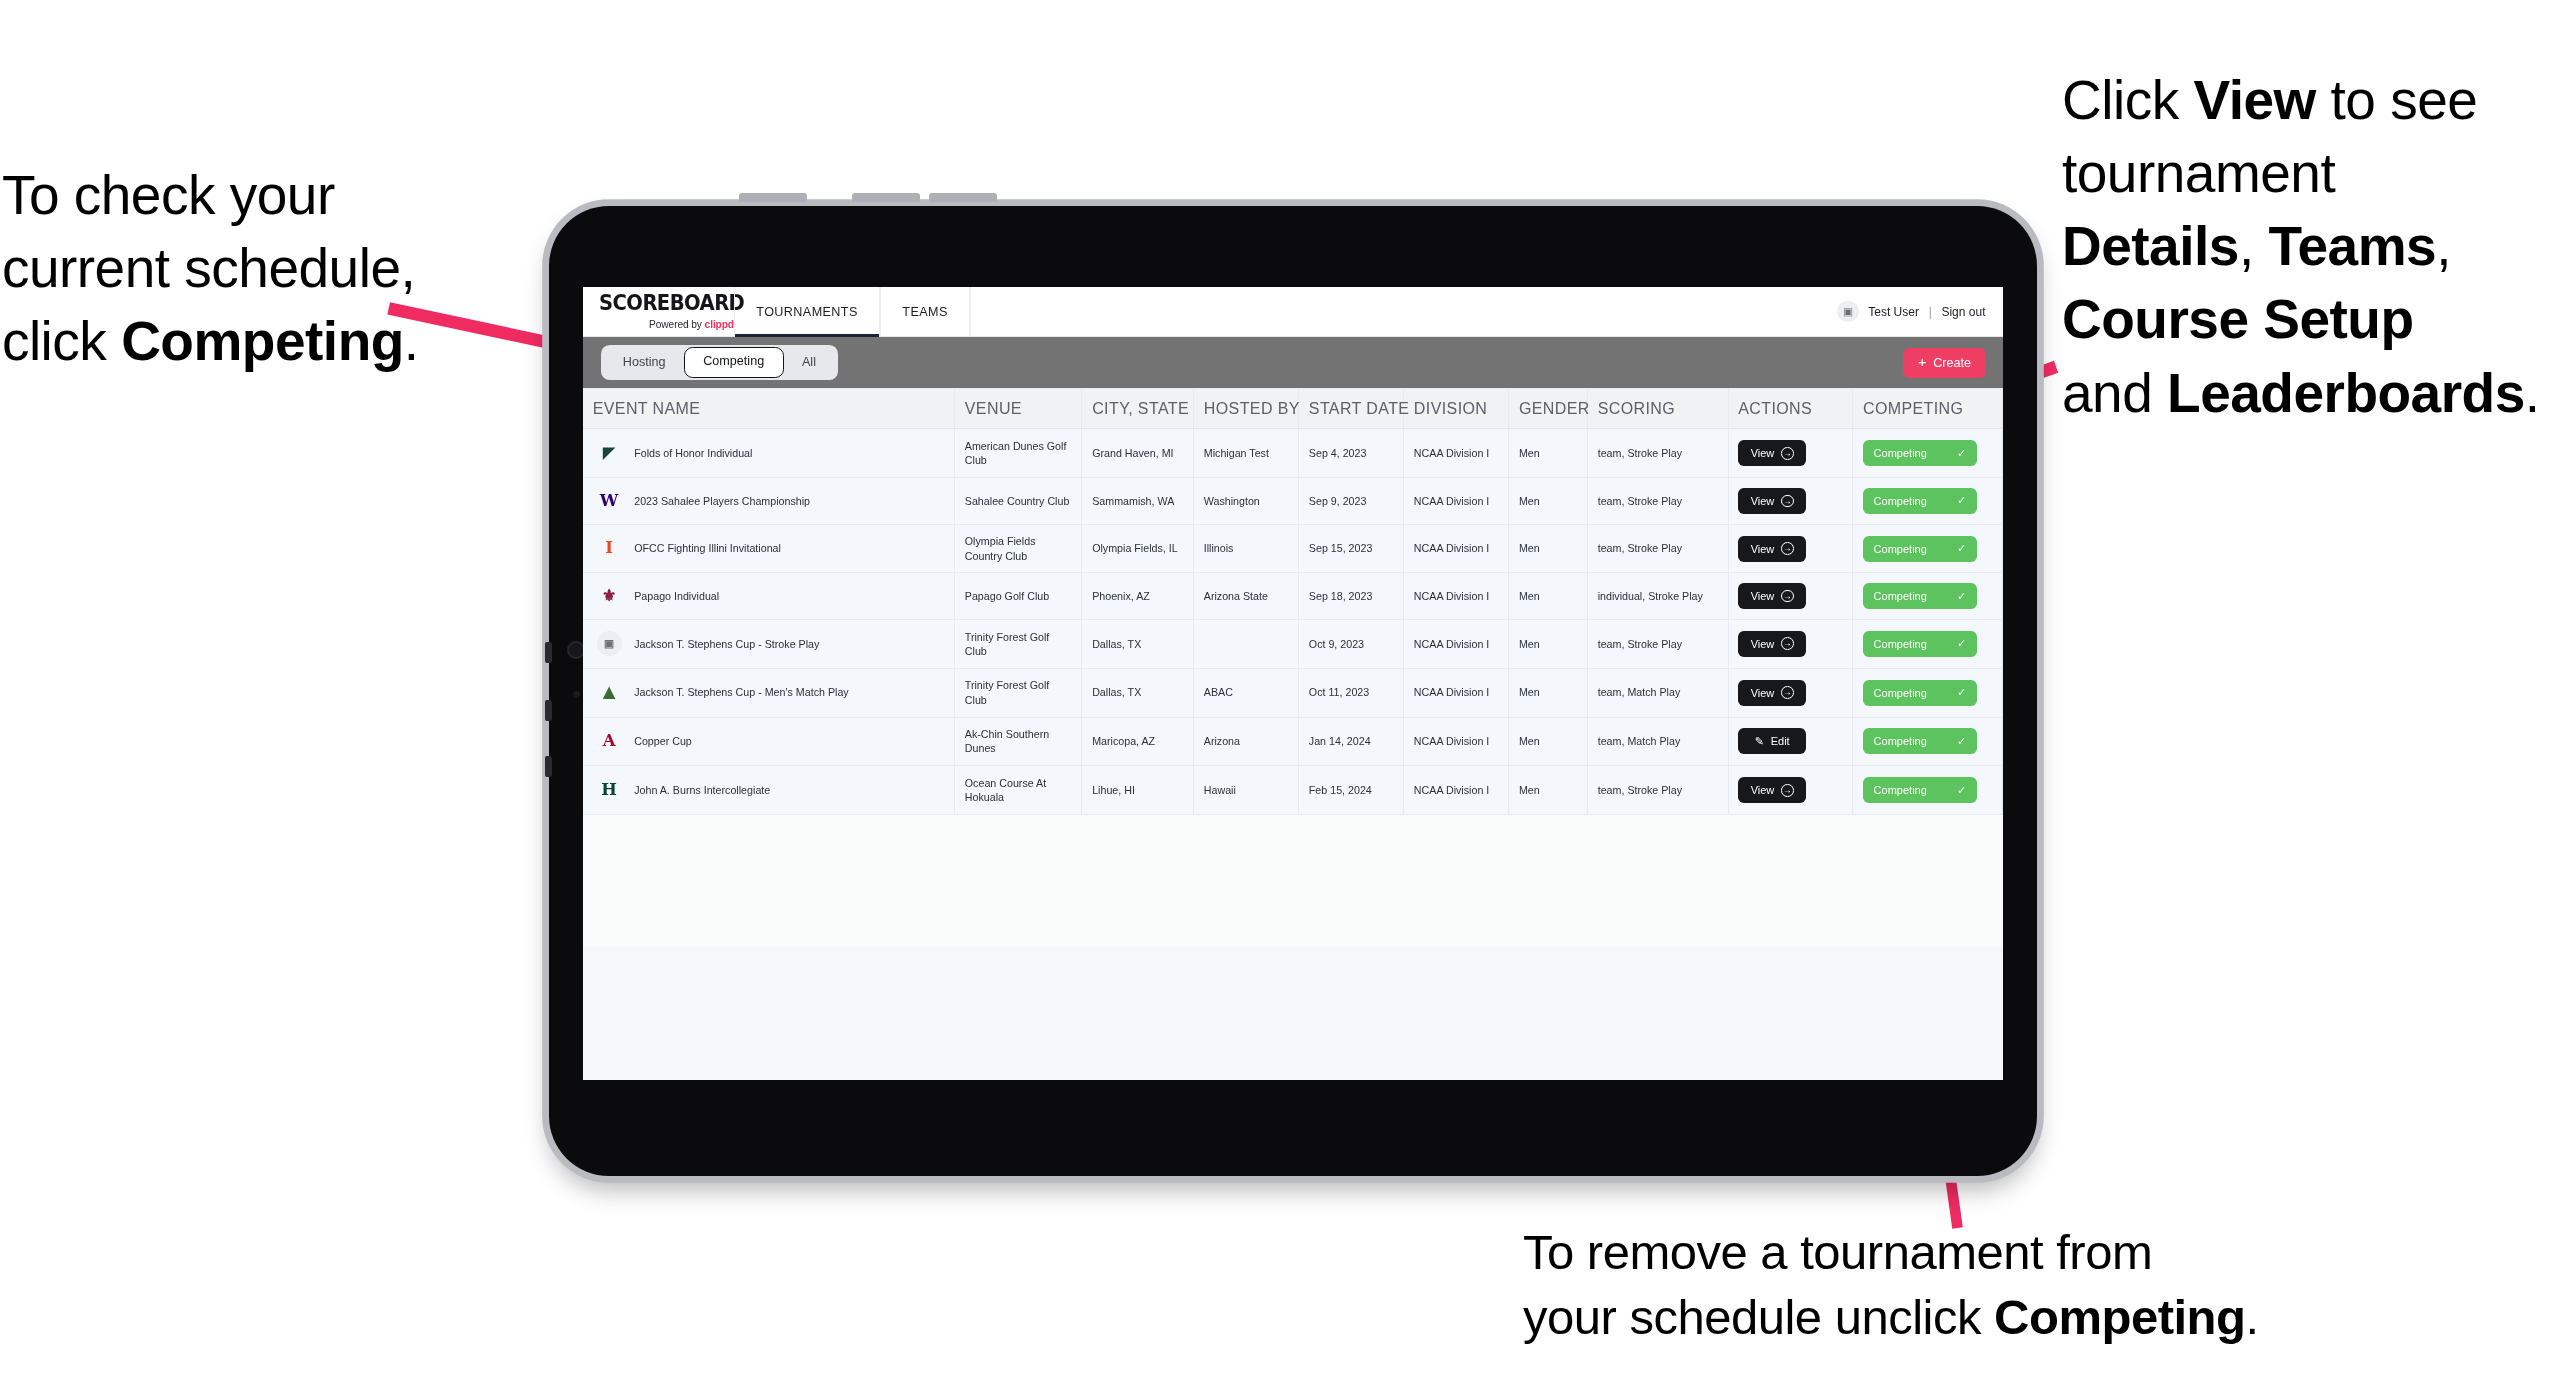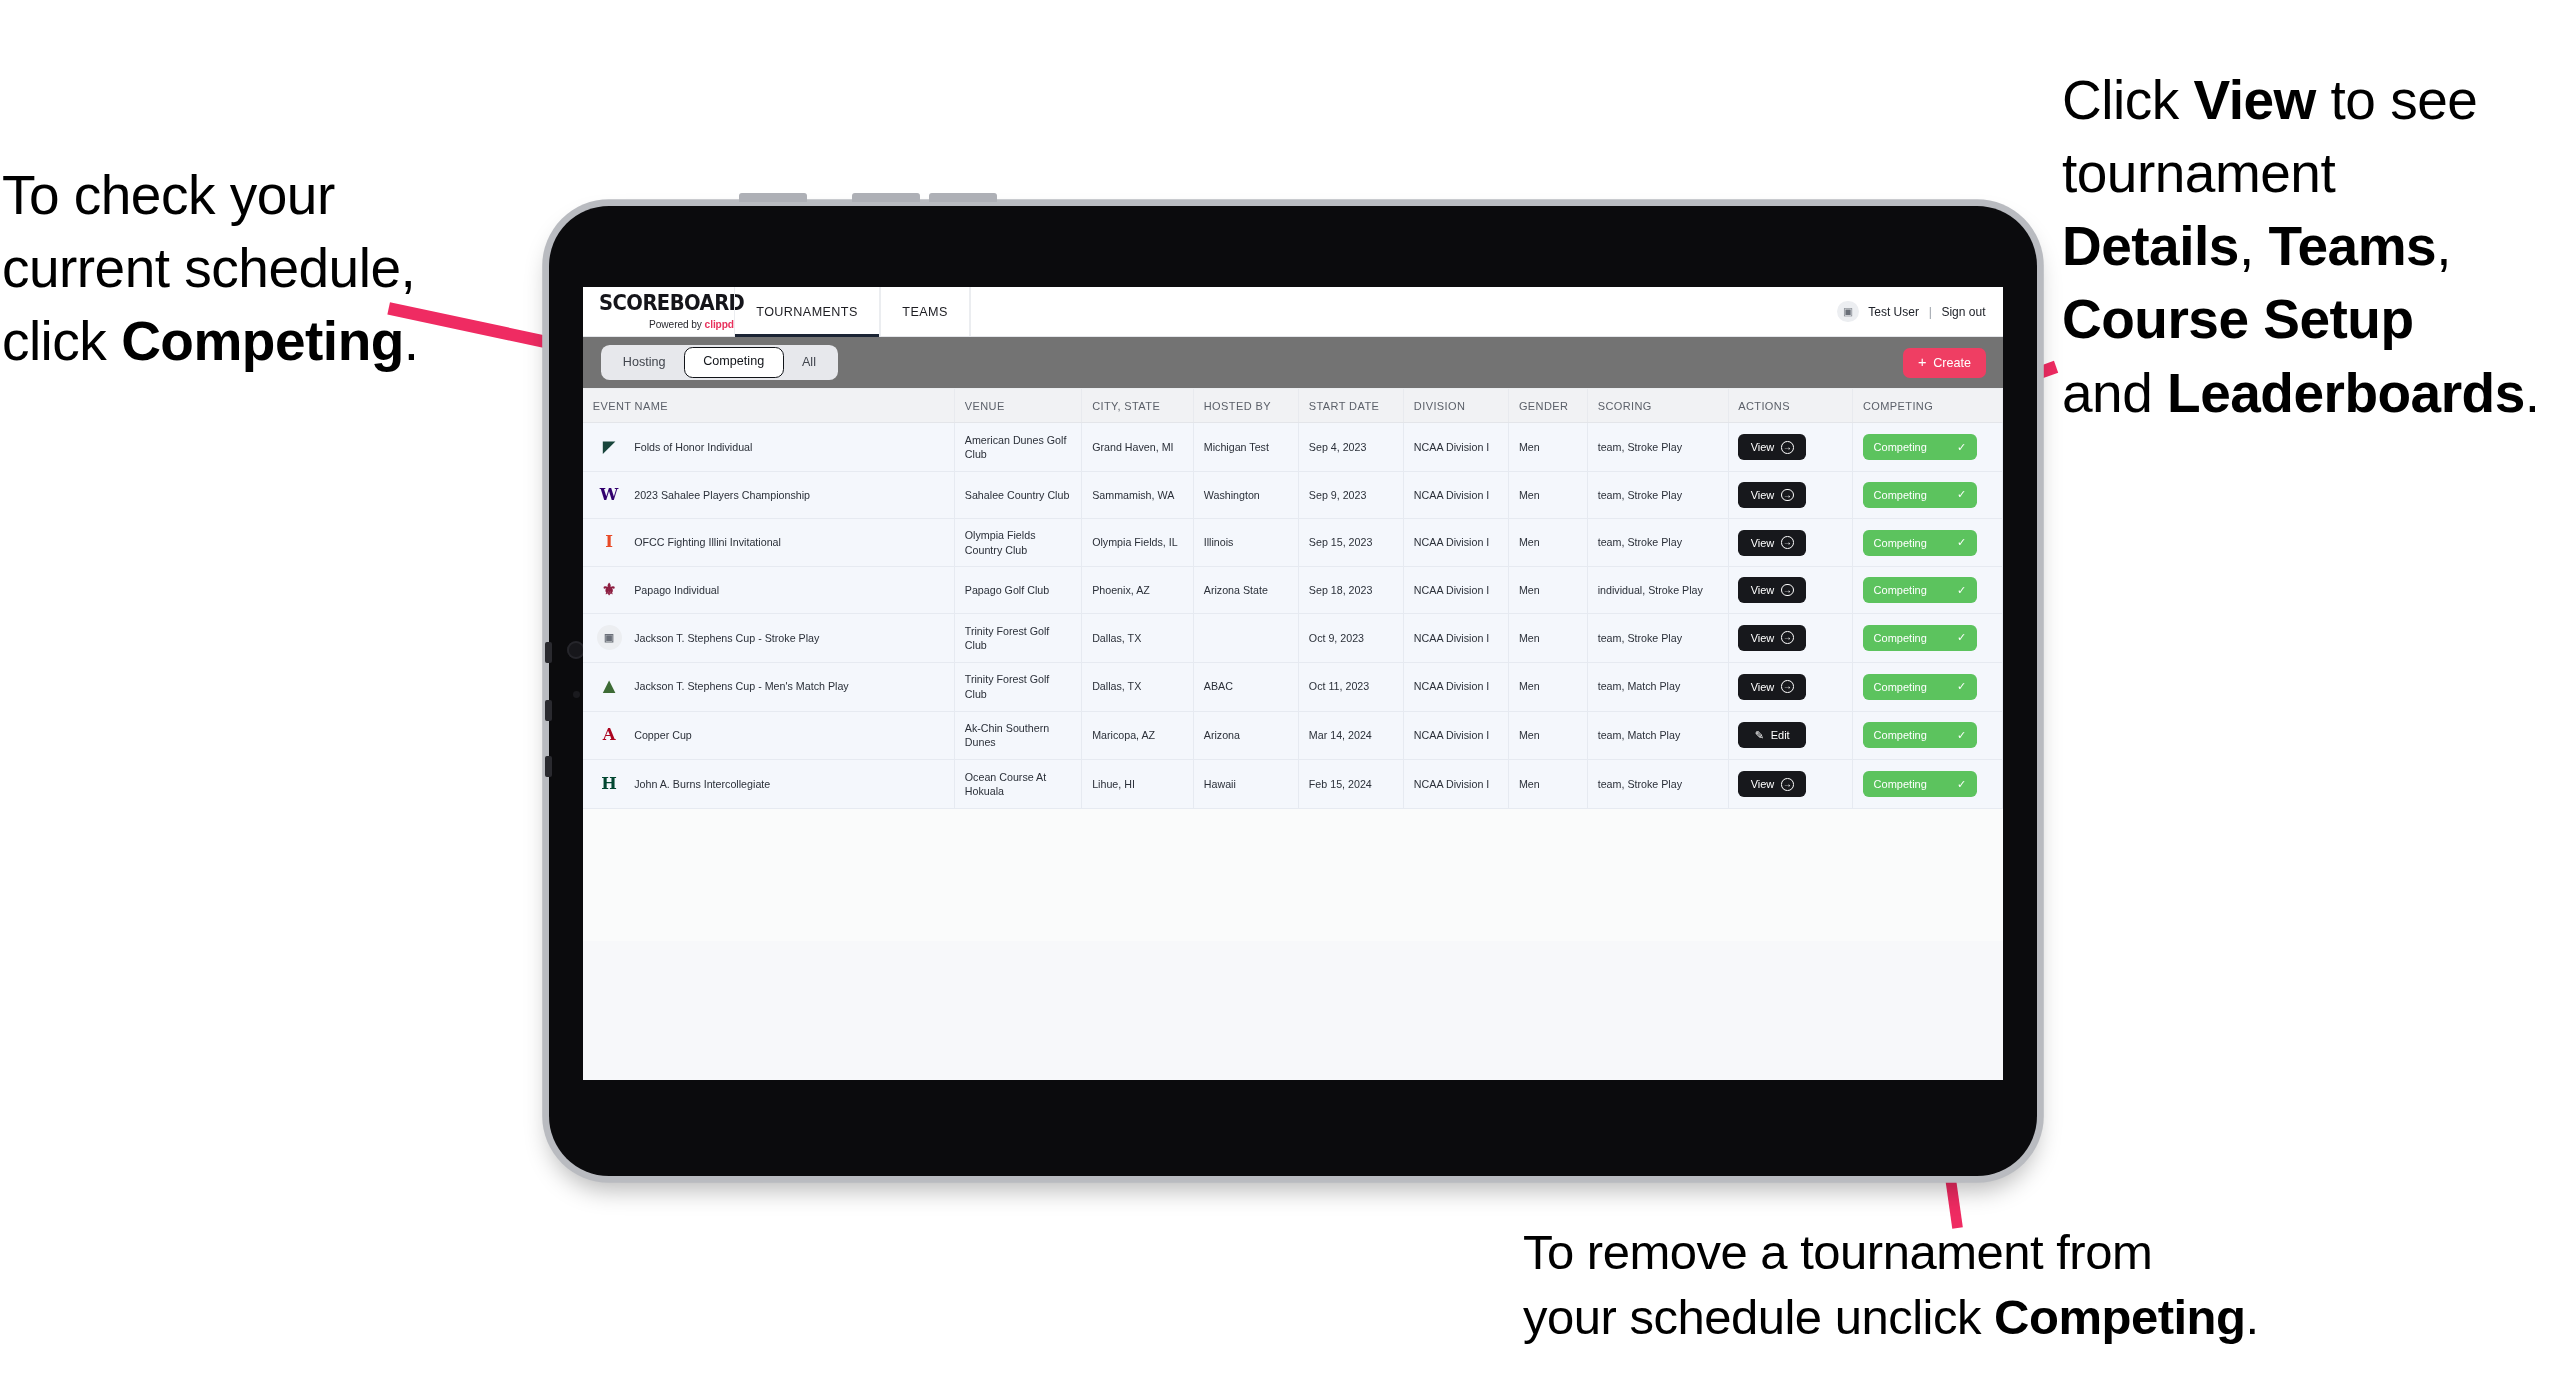--- a/index.html
+++ b/index.html
@@ -134,21 +134,21 @@
     display:flex; align-items:center; gap:6.8px;
     font-family:"Liberation Sans", sans-serif;
   }
   #create-btn .plus { font-size:14.5px; line-height:1; }
 
   
   #table-wrap { background:#fafbfc; }
   table { width:100%; border-collapse: collapse; table-layout: fixed; }
   thead th {
     background:#f1f2f4; color:#5b6069;
-    font-size:11px; font-weight:400; letter-spacing:0.4px;
+    font-size:16px; font-weight:400; letter-spacing:0.4px;
     text-align:left; padding: 10.7px 9.7px;
     border-bottom:1px solid #e3e5e9; border-right:1px solid #e8eaee;
     white-space:nowrap;
   }
   tbody td {
     background:#f4f7fc;
     font-size:10.7px; color:#2b3039;
     padding: 9.7px 9.7px;
     border-bottom:1px solid #e6eaf1; border-right:1px solid #e6eaf1;
     vertical-align: middle; line-height:1.33;
@@ -436,21 +436,21 @@
               <tr>
                 <td class="evt">
                   <div class="evt-inner">
                     <span class="logo" style="color: rgb(171, 5, 32);">A</span>
                     <span>Copper Cup</span>
                   </div>
                 </td>
                 <td>Ak-Chin Southern Dunes</td>
                 <td>Maricopa, AZ</td>
                 <td>Arizona</td>
-                <td>Mar 14, 2024</td>
+                <td>Jan 14, 2024</td>
                 <td>NCAA Division I</td>
                 <td>Men</td>
                 <td>team, Match Play</td>
                 <td class="actions"><button class="btn-dark">
                     <span>✎</span>
                     <span>Edit</span>
                   </button></td>
                 <td class="competing"><button class="btn-green">
                     <span>Competing</span>
                     <span>✓</span>

